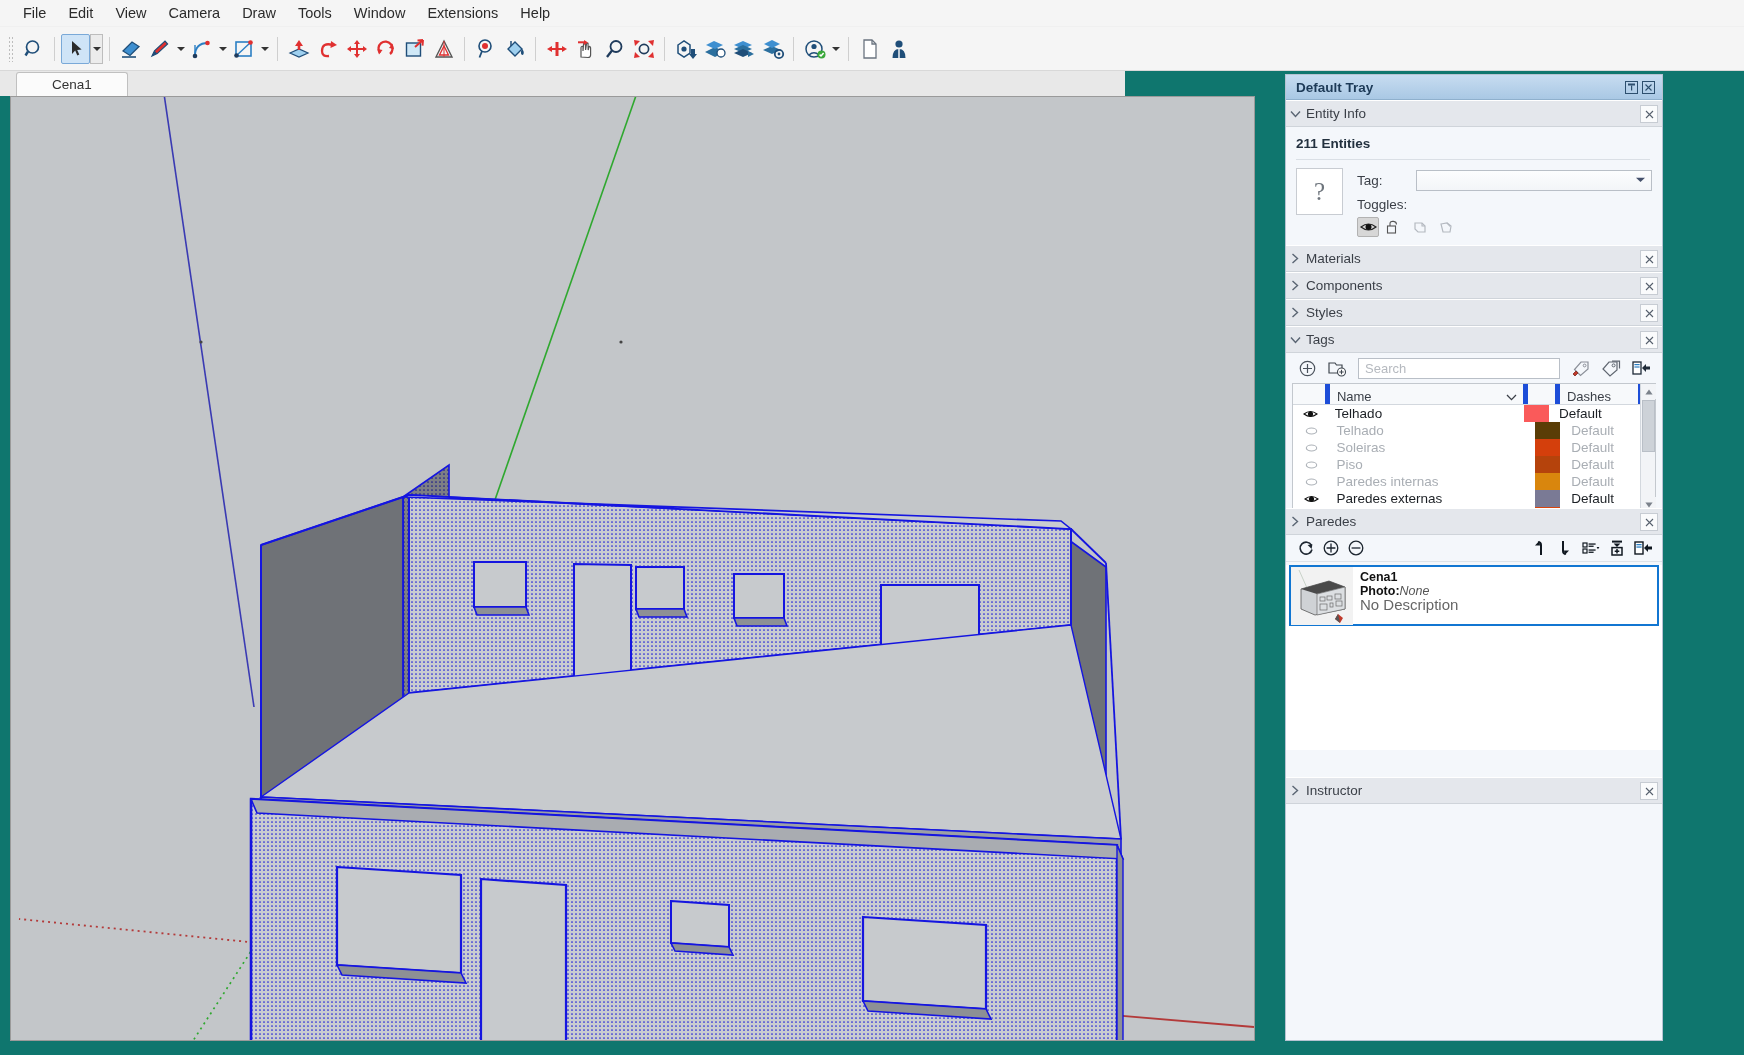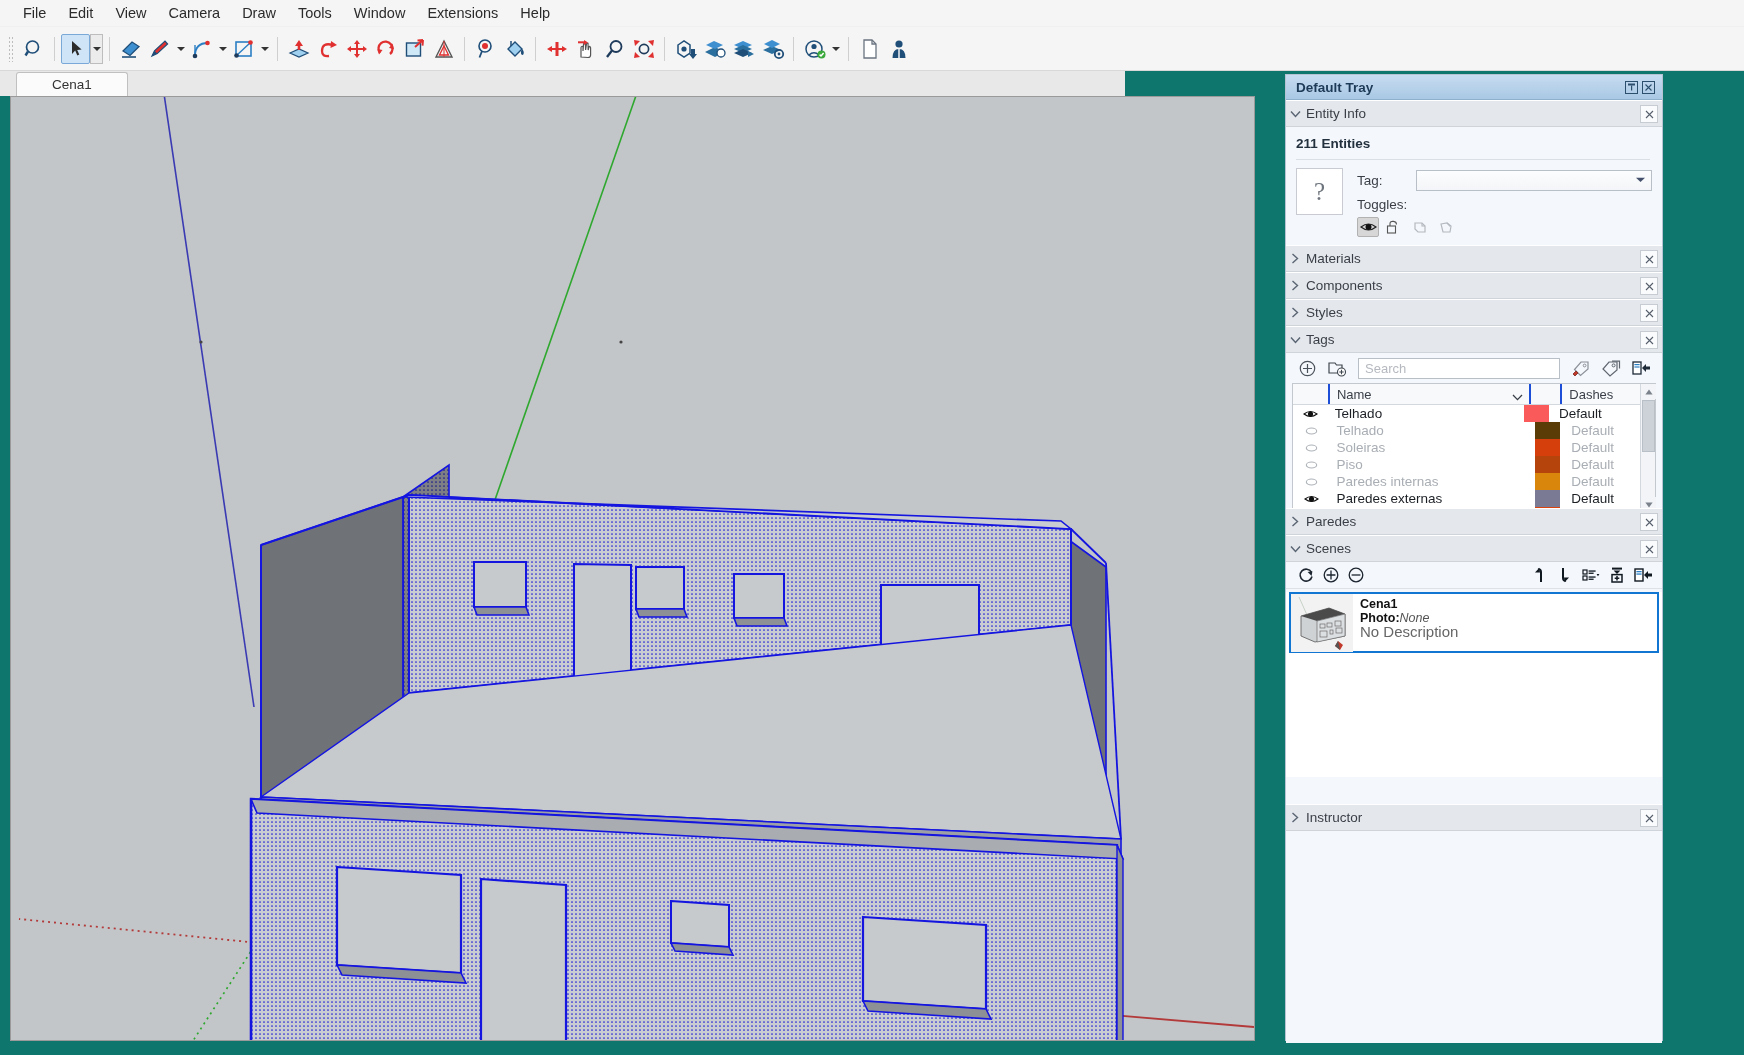--- a/index.html
+++ b/index.html
@@ -123,21 +123,21 @@
     display: flex; align-items: center; padding-left: 6px;
   }
   .tags-search input {
     border: none; outline: none; width: 100%; font-size: 13px; color: #333;
     background: transparent; font-family: "Liberation Sans", sans-serif;
   }
   .tags-search input::placeholder { color: #b5b9bf; }
 
   .tags-table { margin: 0 6px 0 6px; border: 1px solid #c3c8ce; background: #fff; position: relative; }
   .tt-header { display: flex; height: 21px; background: #f7f9fb; border-bottom: 1px solid #d3d8de; font-size: 13px; color: #3a3f47; }
-  .tt-header .c { display:flex; align-items:center; border-right:2px solid #1d4ed8; padding-left: 7px; }
+  .tt-header .c { display:flex; align-items:flex-end; border-right:5px solid #1d4ed8; padding-left: 7px; }
   .c-eye { width: 40px; }
   .c-name { width: 222px; position: relative; }
   .c-name .sortchev { position: absolute; right: 6px; top: 5px; }
   .c-sw { width: 34px; }
   .c-dash { width: 92px; }
   .c-last { flex: 1; border-right: none; }
 
   .tt-row { display: flex; height: 17px; font-size: 13.5px; align-items: center; }
   .tt-row .e { width: 40px; display:flex; align-items:center; justify-content:center; cursor:default; }
   .tt-row .n { width: 222px; padding-left: 7px; white-space: nowrap; overflow: hidden; }
@@ -852,33 +852,20 @@
           </svg>
       </span>
       <span class="lbl">Paredes</span>
       <span class="sec-x">
         <svg width="9" height="9" viewBox="0 0 9 9">
             <path d="M1 1 L8 8 M8 1 L1 8" stroke="#56606d" stroke-width="1.1"></path>
           </svg>
       </span>
     </div>
 
-    <div class="sec-head">
-      <span class="chev">
-        <svg width="11" height="8" viewBox="0 0 11 8">
-            <path d="M1 1.5 L5.5 6.5 L10 1.5" fill="none" stroke="#5a6573" stroke-width="1.4"></path>
-          </svg>
-      </span>
-      <span class="lbl">Scenes</span>
-      <span class="sec-x">
-        <svg width="9" height="9" viewBox="0 0 9 9">
-            <path d="M1 1 L8 8 M8 1 L1 8" stroke="#56606d" stroke-width="1.1"></path>
-          </svg>
-      </span>
-    </div>
 
     <div class="sec-body" style="height:242px;">
       <div class="scn-tools">
         <span class="left">
           <span class="sbtn">
             <svg width="16" height="16" viewBox="0 0 16 16">
                 <path d="M13.4 5.2 A6 6 0 1 0 14 9.5" fill="none" stroke="#1d2630" stroke-width="1.6"></path>
                 <path d="M9.6 5 L14.4 4.2 L13.6 8.9 Z" fill="#1d2630"></path>
               </svg>
           </span>

